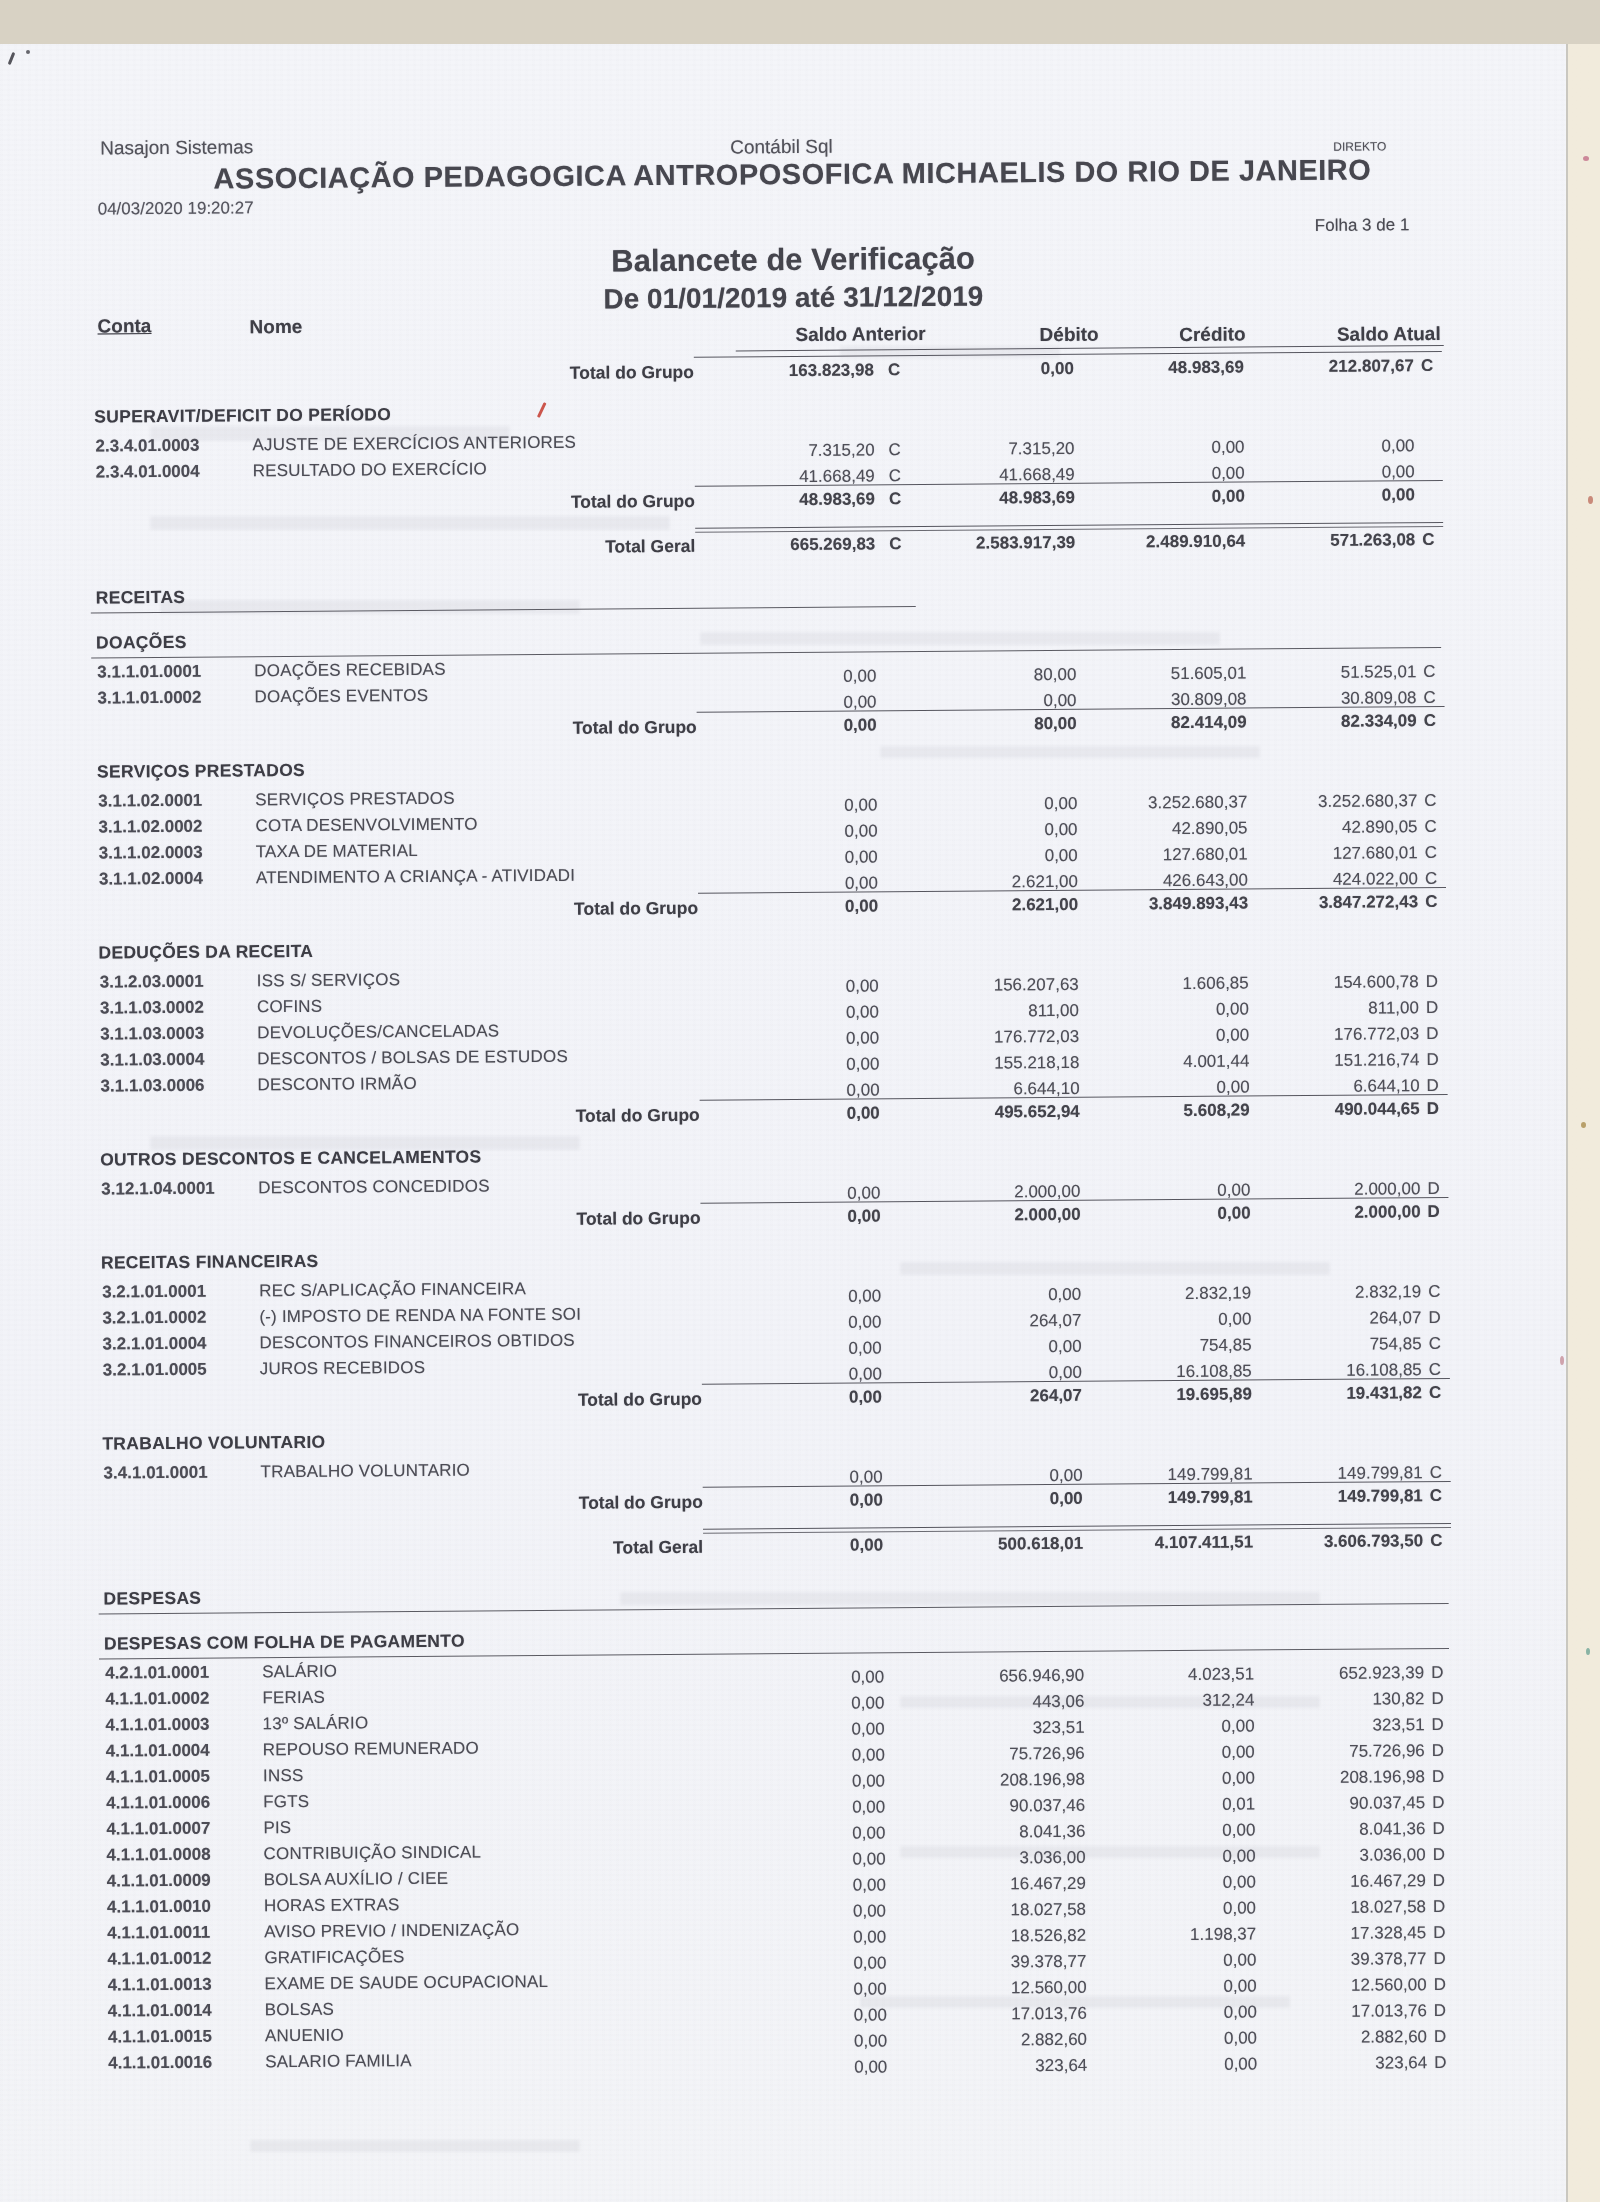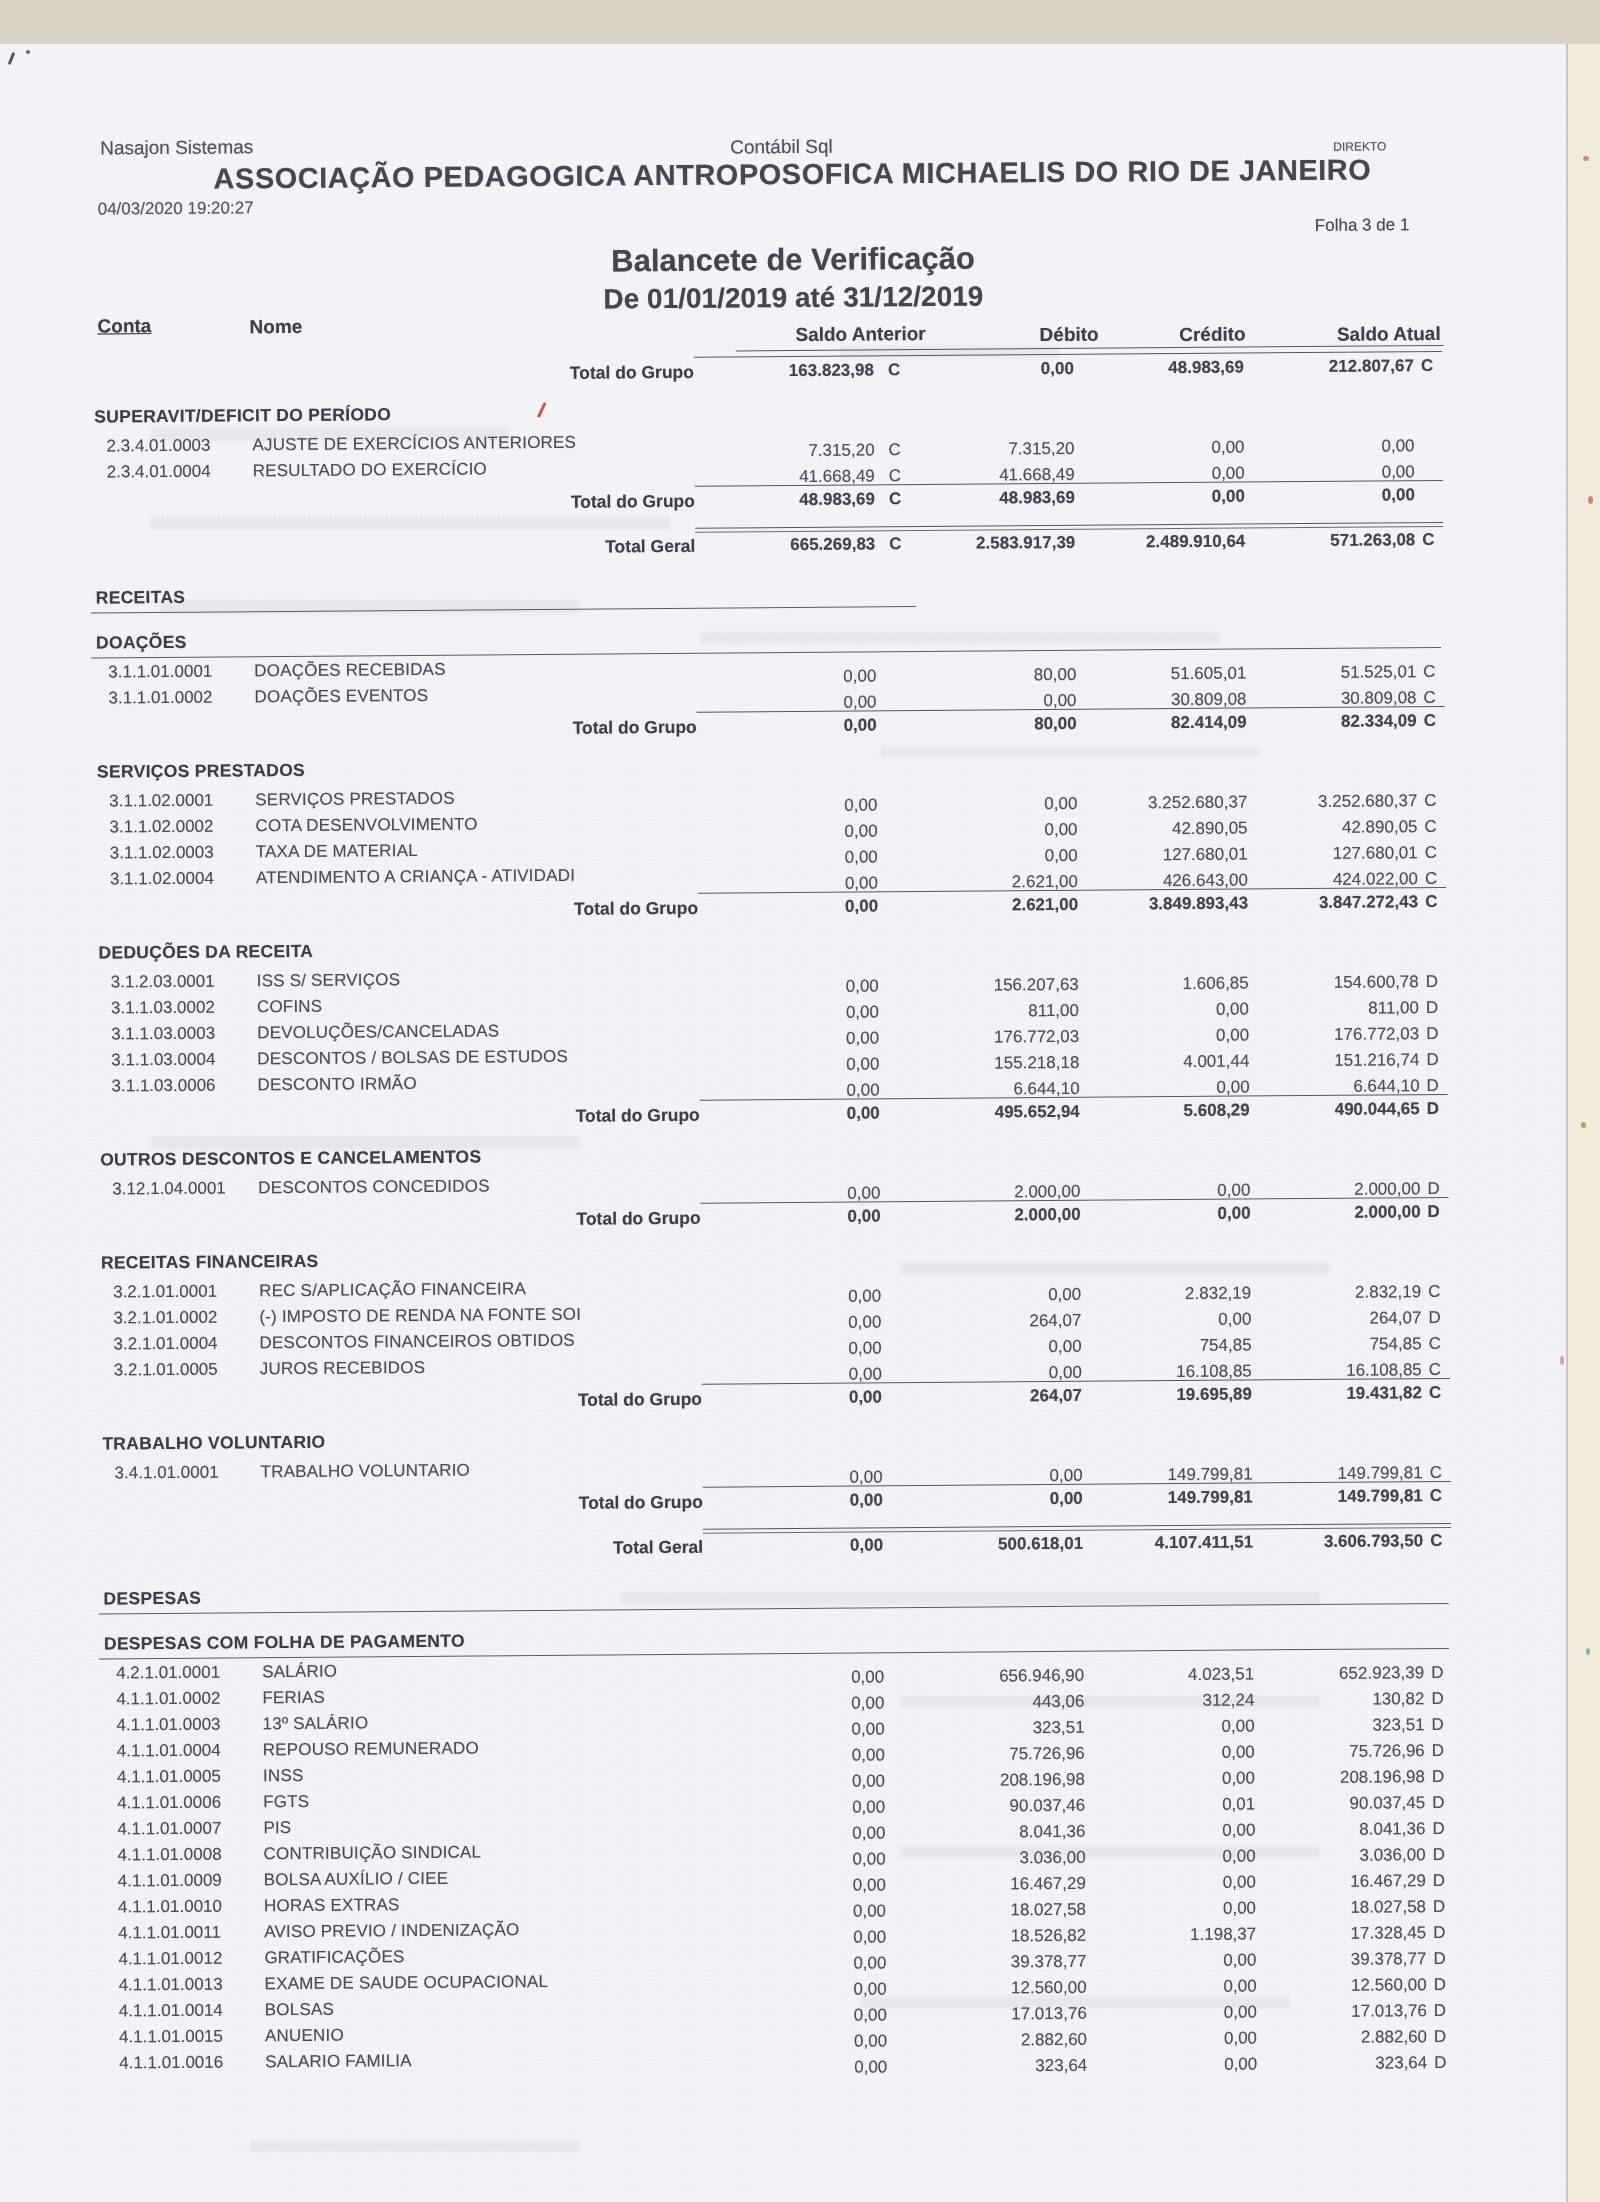--- a/index.html
+++ b/index.html
@@ -33,21 +33,21 @@
 
   
   #rows{position:absolute; left:95px; top:308px; width:1360px;}
   .r{position:relative;}
   .r-acct{height:26px;}
   .r-total{height:30px; margin-top:4px;}
   .r-grand{height:34px; margin-top:15px;}
   .r-section{height:30px; margin-top:13px;}
   .r-group{height:32px; margin-top:16px;}
   .cell,.num,.sfx,.t-label,.sec-label{position:absolute; white-space:nowrap; font-size:17px; text-shadow:0 0 1px rgba(74,74,84,0.4);}
-  .cell.code{left:17px; top:2px; color:#4c4c55;}
+  .cell.code{left:6px; top:2px; color:#4c4c55;font-weight:bold;}
   .cell.name{left:163px; top:2px; color:#4c4c55; letter-spacing:.2px;}
   .num{text-align:right; color:#4e4e57;}
   .num.sa{left:415px; width:370px;}
   .num.deb{left:610px; width:375px;}
   .num.cred{left:785px; width:370px;}
   .num.sat{left:950px; width:375px;}
   .sfx{text-align:left; width:26px; color:#4e4e57;}
   .sfx.sa{left:799px;}
   .sfx.sat{left:1332px;}
   .r-acct .num,.r-acct .sfx{top:12px;}

